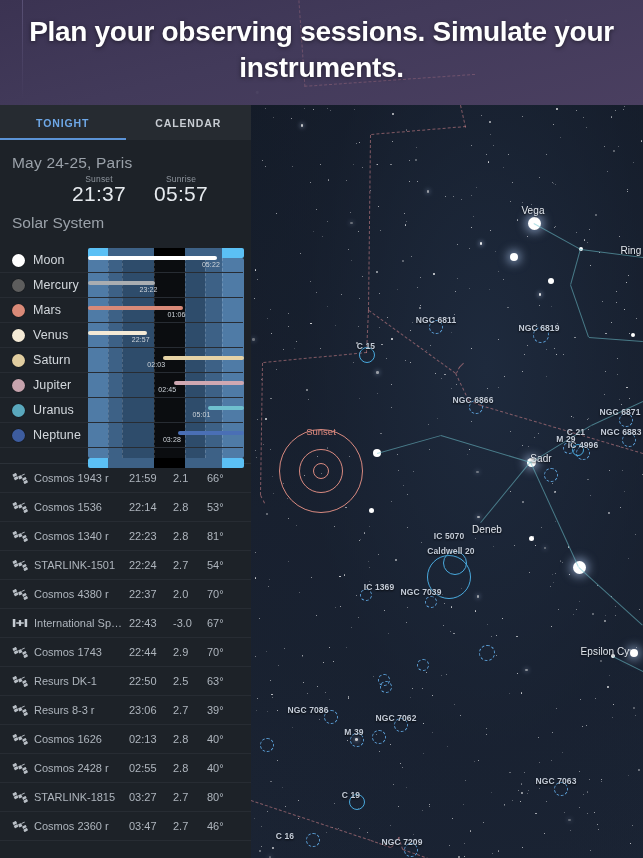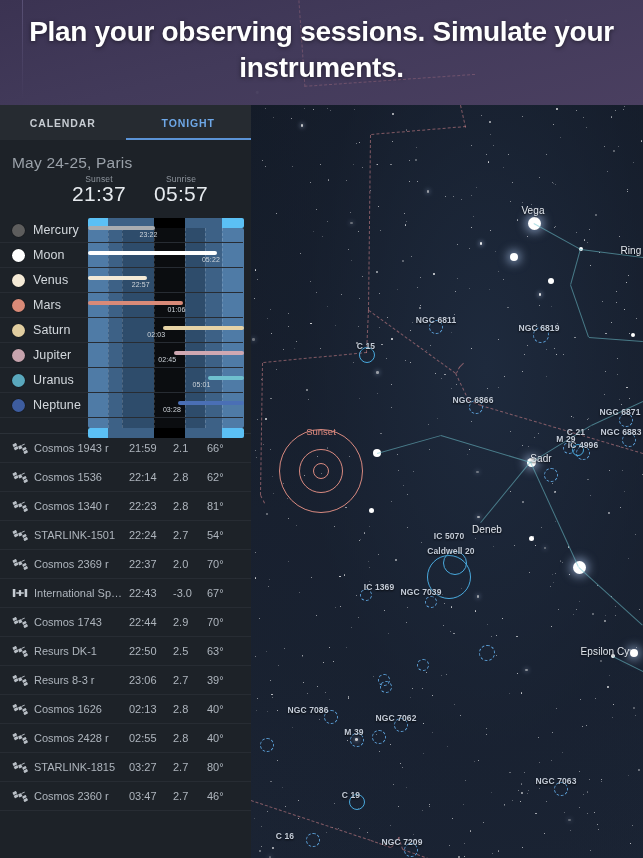--- a/index.html
+++ b/index.html
@@ -182,38 +182,39 @@
 
 <div id="app">
 
   <div class="banner">
     <div class="banner-title">Plan your observing sessions. Simulate your instruments.</div>
   </div>
 
   <div class="left-panel">
 
     <div class="tabs">
+      <div class="tab active">TONIGHT</div>
       <div class="tab">CALENDAR</div>
-      <div class="tab active">TONIGHT</div>
     </div>
 
     <div class="panel-body">
       <div class="date-line">May 24-25, Paris</div>
 
       <div class="suntimes">
         <div class="suncol">
           <div class="sunlabel">Sunset</div>
           <div class="suntime">21:37</div>
         </div>
         <div class="suncol">
           <div class="sunlabel">Sunrise</div>
           <div class="suntime">05:57</div>
         </div>
       </div>
 
+      <div class="section-title">Solar System</div>
 
       <div class="solar">
         <div class="chart-hours" id="hour-ticks">
             <div class="hour-tick" style="left: 6%;">20</div>
             <div class="hour-tick" style="left: 24.4%;">22</div>
             <div class="hour-tick" style="left: 42.8%;">0</div>
             <div class="hour-tick" style="left: 61.2%;">2</div>
             <div class="hour-tick" style="left: 79.6%;">4</div>
             <div class="hour-tick" style="left: 98%;">6</div>
           </div>
@@ -235,49 +236,49 @@
               <div class="seg seg-civil" style="left: 86%; width: 14%;"></div>
               <div class="gridline" style="left: 13%;"></div>
               <div class="gridline" style="left: 22%;"></div>
               <div class="gridline" style="left: 42%;"></div>
               <div class="gridline" style="left: 62%;"></div>
               <div class="gridline" style="left: 75%;"></div>
               <div class="gridline" style="left: 86%;"></div>
             </div>
           <div class="rows" id="planet-rows" style="padding-top: 0px; margin-top: 10px;">
               <div class="prow">
+                <div class="pdot" style="background: rgb(255, 255, 255);"></div>
+                <div class="pname">Moon</div>
+                <div class="track">
+                  <div class="bar" style="left: 0%; width: 83%; background: rgb(255, 255, 255);"></div>
+                  <div class="bartime" style="left: 73%;">05:22</div>
+                </div>
+              </div>
+              <div class="prow">
                 <div class="pdot" style="background: rgb(93, 93, 93);"></div>
                 <div class="pname">Mercury</div>
                 <div class="track">
                   <div class="bar" style="left: 0%; width: 43%; background: rgb(169, 173, 177);"></div>
                   <div class="bartime" style="left: 33%;">23:22</div>
                 </div>
               </div>
               <div class="prow">
-                <div class="pdot" style="background: rgb(255, 255, 255);"></div>
-                <div class="pname">Moon</div>
+                <div class="pdot" style="background: rgb(217, 138, 120);"></div>
+                <div class="pname">Mars</div>
                 <div class="track">
-                  <div class="bar" style="left: 0%; width: 83%; background: rgb(255, 255, 255);"></div>
-                  <div class="bartime" style="left: 73%;">05:22</div>
+                  <div class="bar" style="left: 0%; width: 61%; background: rgb(217, 138, 120);"></div>
+                  <div class="bartime" style="left: 51%;">01:06</div>
                 </div>
               </div>
               <div class="prow">
                 <div class="pdot" style="background: rgb(244, 234, 214);"></div>
                 <div class="pname">Venus</div>
                 <div class="track">
                   <div class="bar" style="left: 0%; width: 38%; background: rgb(244, 234, 214);"></div>
                   <div class="bartime" style="left: 28%;">22:57</div>
-                </div>
-              </div>
-              <div class="prow">
-                <div class="pdot" style="background: rgb(217, 138, 120);"></div>
-                <div class="pname">Mars</div>
-                <div class="track">
-                  <div class="bar" style="left: 0%; width: 61%; background: rgb(217, 138, 120);"></div>
-                  <div class="bartime" style="left: 51%;">01:06</div>
                 </div>
               </div>
               <div class="prow">
                 <div class="pdot" style="background: rgb(224, 205, 160);"></div>
                 <div class="pname">Saturn</div>
                 <div class="track">
                   <div class="bar" style="left: 48%; width: 52%; background: rgb(230, 211, 166);"></div>
                   <div class="bartime" style="left: 38%;">02:03</div>
                 </div>
               </div>
@@ -346,21 +347,21 @@
     <rect x="2.6" y="6.4" width="5" height="3.6" rx=".5" transform="rotate(-28 5.1 8.2)"></rect>
     <rect x="8.2" y="5" width="4.2" height="4.2" rx=".6" transform="rotate(-28 10.3 7.1)"></rect>
     <rect x="13" y="7.6" width="5" height="3.2" rx=".5" transform="rotate(-28 15.5 9.2)"></rect>
     <rect x="14.6" y="11.4" width="5" height="3.2" rx=".5" transform="rotate(-28 17.1 13)"></rect>
     <rect x="11.6" y="3.4" width="4.6" height="1.1" rx=".5" transform="rotate(-28 13.9 3.9)"></rect>
   </g>
               </svg></span>
             <div class="sat-name">Cosmos 1536</div>
             <div class="sat-time">22:14</div>
             <div class="sat-mag">2.8</div>
-            <div class="sat-alt">62°</div>
+            <div class="sat-alt">53°</div>
           </div>
           <div class="sat-row">
             <span class="sat-icon"><svg viewBox="0 0 20 16" width="16" height="14">
                 <g fill="#b9bfc6">
     <rect x="1" y="2.5" width="5" height="3.6" rx=".5" transform="rotate(-28 3.5 4.3)"></rect>
     <rect x="2.6" y="6.4" width="5" height="3.6" rx=".5" transform="rotate(-28 5.1 8.2)"></rect>
     <rect x="8.2" y="5" width="4.2" height="4.2" rx=".6" transform="rotate(-28 10.3 7.1)"></rect>
     <rect x="13" y="7.6" width="5" height="3.2" rx=".5" transform="rotate(-28 15.5 9.2)"></rect>
     <rect x="14.6" y="11.4" width="5" height="3.2" rx=".5" transform="rotate(-28 17.1 13)"></rect>
     <rect x="11.6" y="3.4" width="4.6" height="1.1" rx=".5" transform="rotate(-28 13.9 3.9)"></rect>
@@ -391,21 +392,21 @@
             <span class="sat-icon"><svg viewBox="0 0 20 16" width="16" height="14">
                 <g fill="#b9bfc6">
     <rect x="1" y="2.5" width="5" height="3.6" rx=".5" transform="rotate(-28 3.5 4.3)"></rect>
     <rect x="2.6" y="6.4" width="5" height="3.6" rx=".5" transform="rotate(-28 5.1 8.2)"></rect>
     <rect x="8.2" y="5" width="4.2" height="4.2" rx=".6" transform="rotate(-28 10.3 7.1)"></rect>
     <rect x="13" y="7.6" width="5" height="3.2" rx=".5" transform="rotate(-28 15.5 9.2)"></rect>
     <rect x="14.6" y="11.4" width="5" height="3.2" rx=".5" transform="rotate(-28 17.1 13)"></rect>
     <rect x="11.6" y="3.4" width="4.6" height="1.1" rx=".5" transform="rotate(-28 13.9 3.9)"></rect>
   </g>
               </svg></span>
-            <div class="sat-name">Cosmos 2369 r</div>
+            <div class="sat-name">Cosmos 4380 r</div>
             <div class="sat-time">22:37</div>
             <div class="sat-mag">2.0</div>
             <div class="sat-alt">70°</div>
           </div>
           <div class="sat-row">
             <span class="sat-icon"><svg viewBox="0 0 20 16" width="16" height="14">
                 <g fill="#c5cbd2">
     <rect x="1" y="3" width="3.2" height="10" rx=".5"></rect>
     <rect x="15.8" y="3" width="3.2" height="10" rx=".5"></rect>
     <rect x="5.2" y="7" width="9.6" height="2" rx=".4"></rect>

